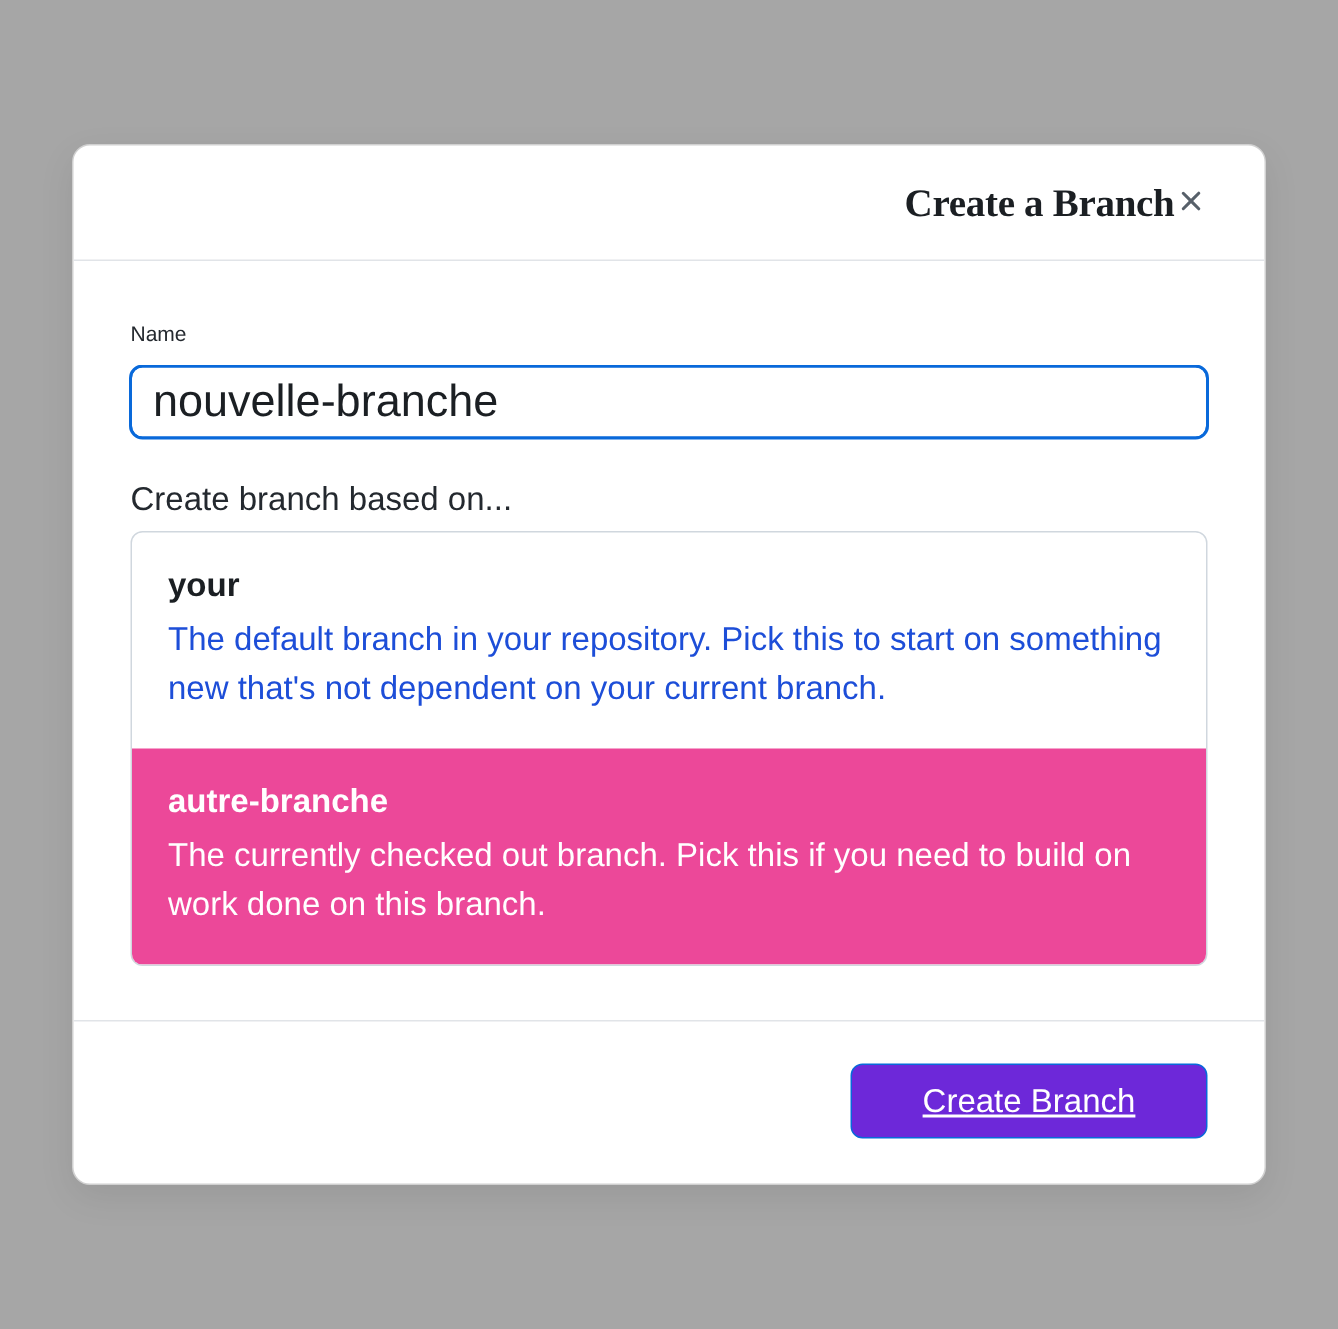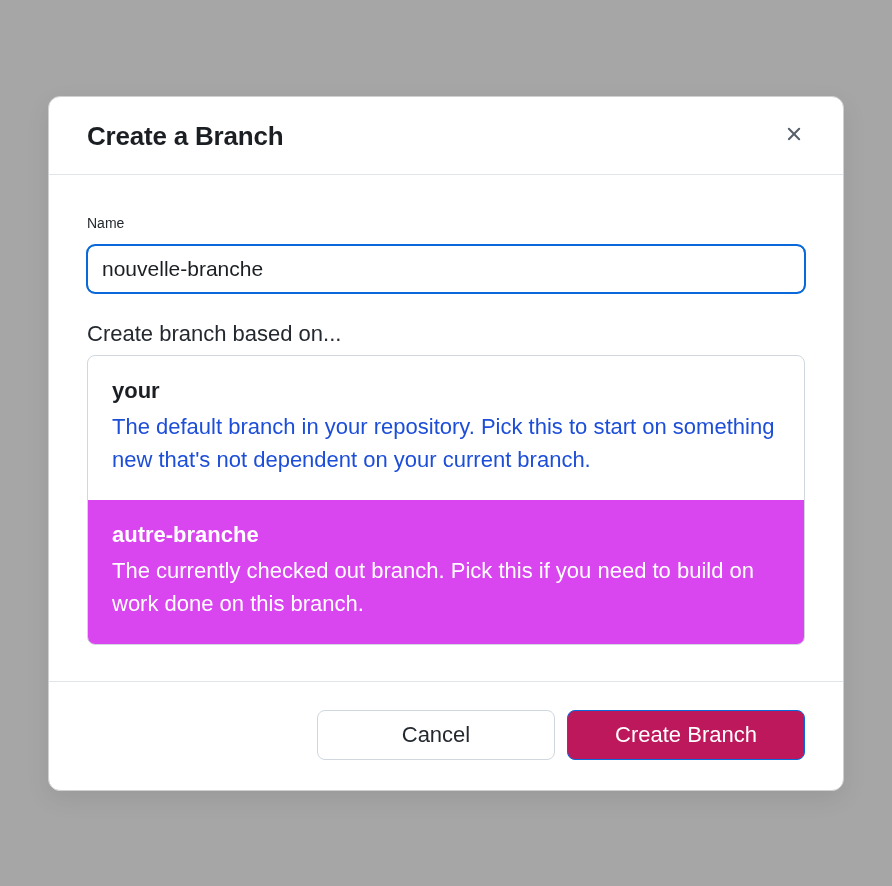--- a/index.html
+++ b/index.html
@@ -20,23 +20,24 @@
       width: 796px;
       background: #ffffff;
       border-radius: 12px;
       border: 1px solid #d0d0d0;
       overflow: hidden;
       box-shadow: 0 8px 24px rgba(0,0,0,0.08);
     }
     .dialog-header {
       display: flex;
       align-items: center;
-      justify-content: space-between;
+      justify-content: flex-end;
       padding: 24px 38px 22px 38px;
       border-bottom: 1px solid #e1e4e8;
+      font-family: Liberation Serif, serif;
     }
     .dialog-title {
       font-size: 26px;
       font-weight: 700;
       color: #1b1f23;
       letter-spacing: -0.2px;
     }
     .close-icon {
       width: 22px;
       height: 22px;
@@ -52,21 +53,21 @@
       margin-bottom: 14px;
     }
     .input-field {
       width: 100%;
       height: 48px;
       border: 1px solid #0969da;
       outline: 2px solid #0969da;
       outline-offset: -1px;
       border-radius: 8px;
       padding: 0 14px;
-      font-size: 21px;
+      font-size: 30px;
       font-family: inherit;
       color: #1b1f23;
       background: #ffffff;
     }
     .section-label {
       font-size: 22px;
       color: #24292f;
       margin-top: 28px;
       margin-bottom: 8px;
     }
@@ -84,21 +85,21 @@
       font-weight: 600;
       color: #1b1f23;
       margin-bottom: 6px;
     }
     .option-desc {
       font-size: 22px;
       color: #1d4ed8;
       line-height: 1.5;
     }
     .option.selected {
-      background: #d946ef;
+      background: #ec4899;
     }
     .option.selected .option-title {
       color: #ffffff;
     }
     .option.selected .option-desc {
       color: #ffffff;
     }
     .dialog-footer {
       border-top: 1px solid #e1e4e8;
       padding: 28px 38px 30px 38px;
@@ -114,25 +115,26 @@
       font-family: inherit;
       cursor: pointer;
       border: 1px solid #d0d7de;
     }
     .btn-secondary {
       background: #ffffff;
       color: #24292f;
       min-width: 238px;
     }
     .btn-primary {
-      background: #be185d;
+      background: #6d28d9;
       color: #ffffff;
       border-color: #0969da;
       font-weight: 500;
       min-width: 238px;
+      text-decoration: underline;
     }
   </style>
 </head>
 <body>
 
 <div class="dialog">
 
   <div class="dialog-header">
     <div class="dialog-title">Create a Branch</div>
     <div>
@@ -154,17 +156,16 @@
         <div class="option-desc">The default branch in your repository. Pick this to start on something new that's not dependent on your current branch.</div>
       </div>
       <div class="option selected">
         <div class="option-title">autre-branche</div>
         <div class="option-desc">The currently checked out branch. Pick this if you need to build on work done on this branch.</div>
       </div>
     </div>
   </div>
 
   <div class="dialog-footer">
-    <button class="btn btn-secondary">Cancel</button>
     <button class="btn btn-primary">Create Branch</button>
   </div>
 
 </div>
 
 </body></html>

